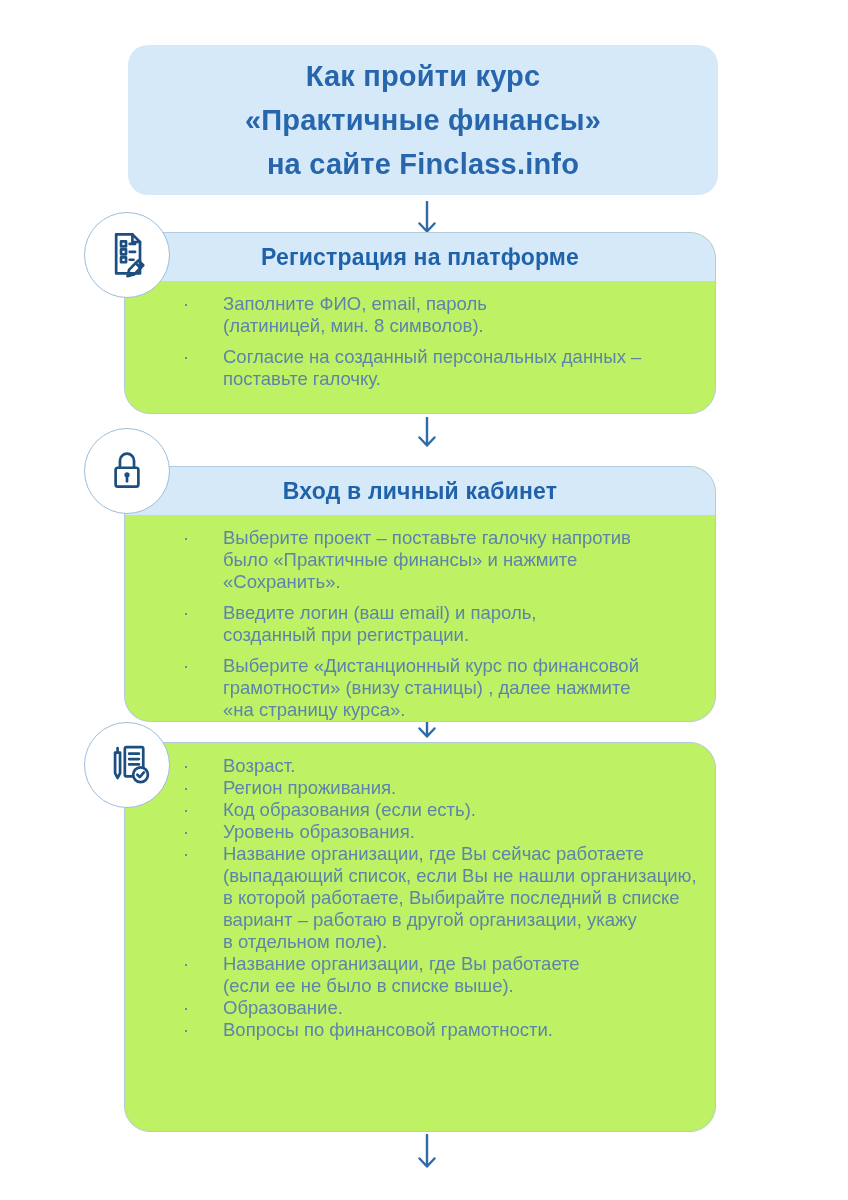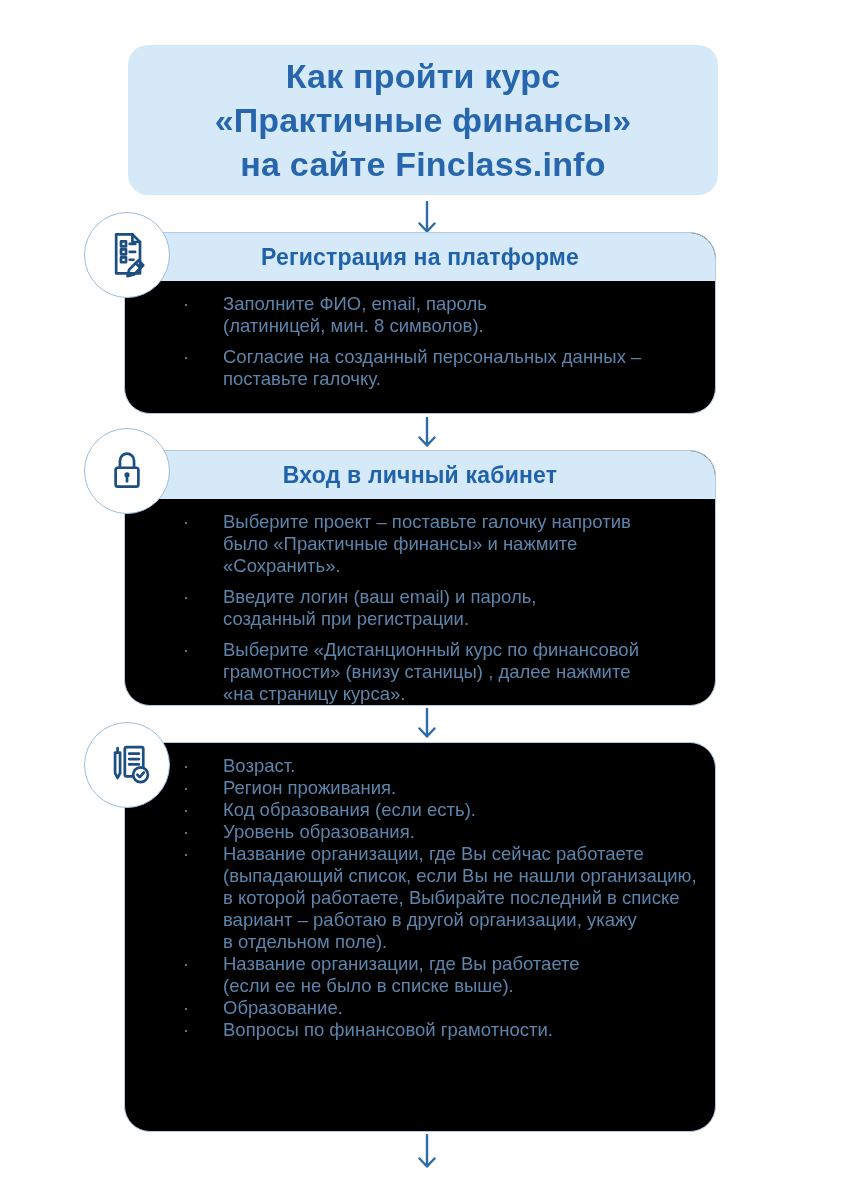--- a/index.html
+++ b/index.html
@@ -8,30 +8,30 @@
     font-family:"Liberation Sans","DejaVu Sans",sans-serif;
     -webkit-font-smoothing:antialiased;overflow:hidden;
   }
   .title-box{
     position:absolute;left:128px;top:45px;width:590px;height:150px;
     background:var(--panel-bg);border-radius:20px;
     display:flex;align-items:center;justify-content:center;
   }
   .title-text{
     white-space:pre-line;text-align:center;
-    font-size:34px;line-height:44px;font-weight:bold;
+    font-size:29px;line-height:44px;font-weight:bold;
     color:var(--accent);letter-spacing:.2px;
   }
   .card{
-    position:absolute;left:124px;width:592px;background:#000000;
+    position:absolute;left:124px;width:592px;background:#bef264;
     border:1px solid var(--card-border);border-radius:26px;
     box-sizing:border-box;overflow:hidden;
   }
   .card-1{top:232px;height:182px;}
-  .card-2{top:450px;height:256px;}
+  .card-2{top:466px;height:256px;}
   .card-3{top:742px;height:390px;}
   .card-header{
     height:48px;background:var(--panel-bg);
     display:flex;align-items:center;justify-content:center;
   }
   .card-header h2{
     margin:0;font-size:23px;font-weight:bold;color:var(--header-text);
     letter-spacing:.2px;
   }
   .card-body{

